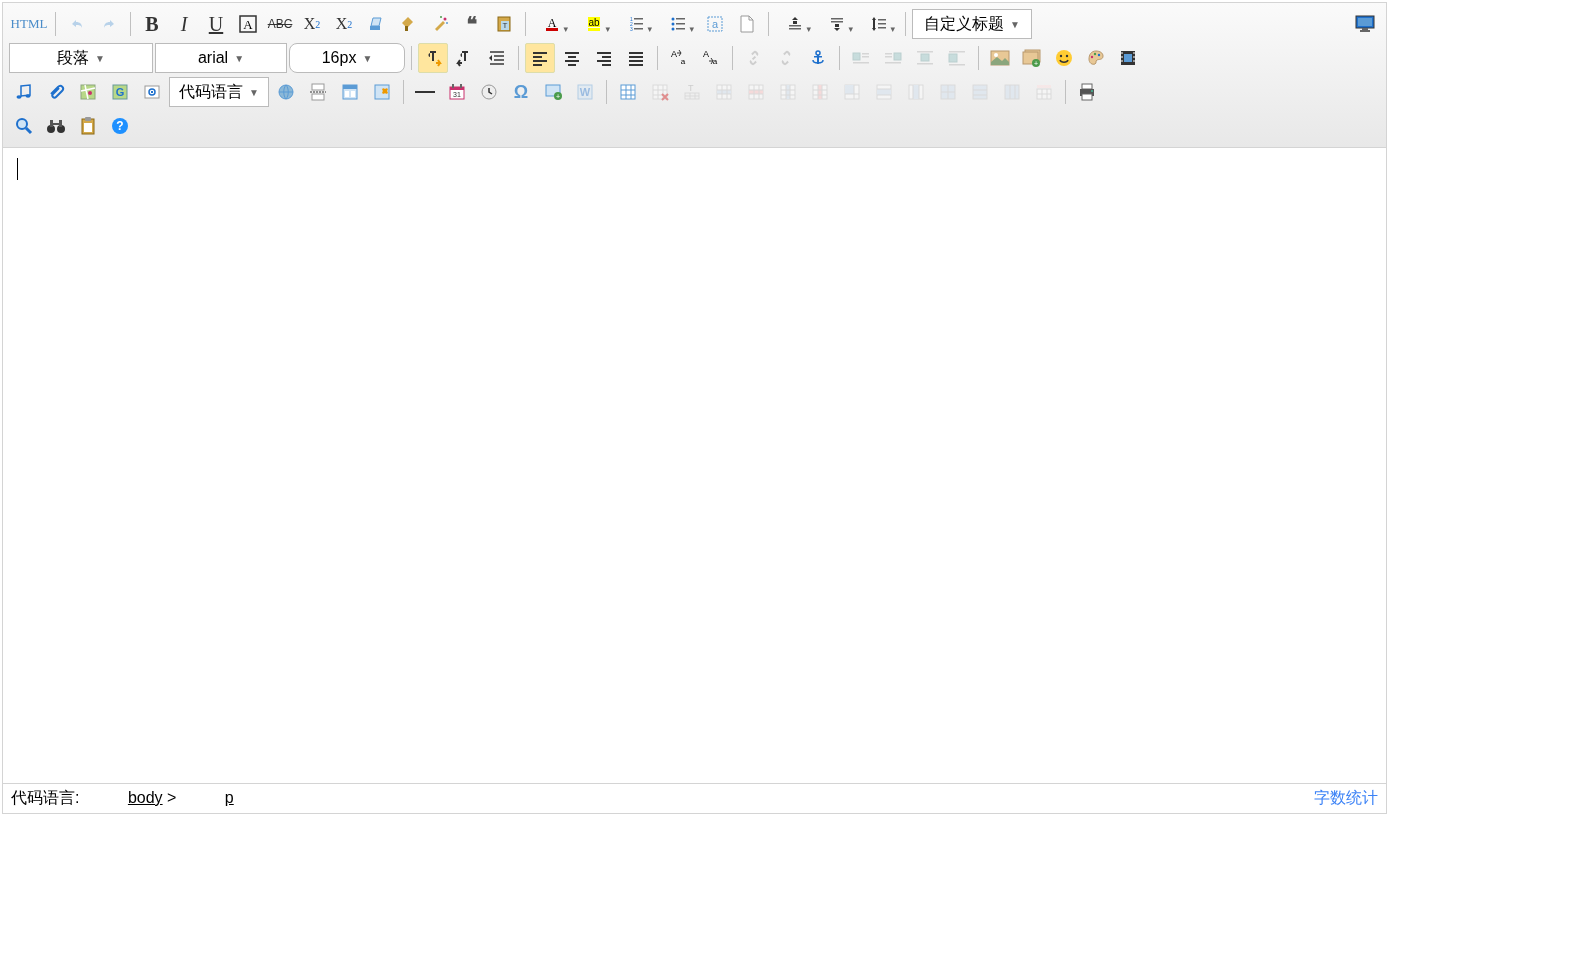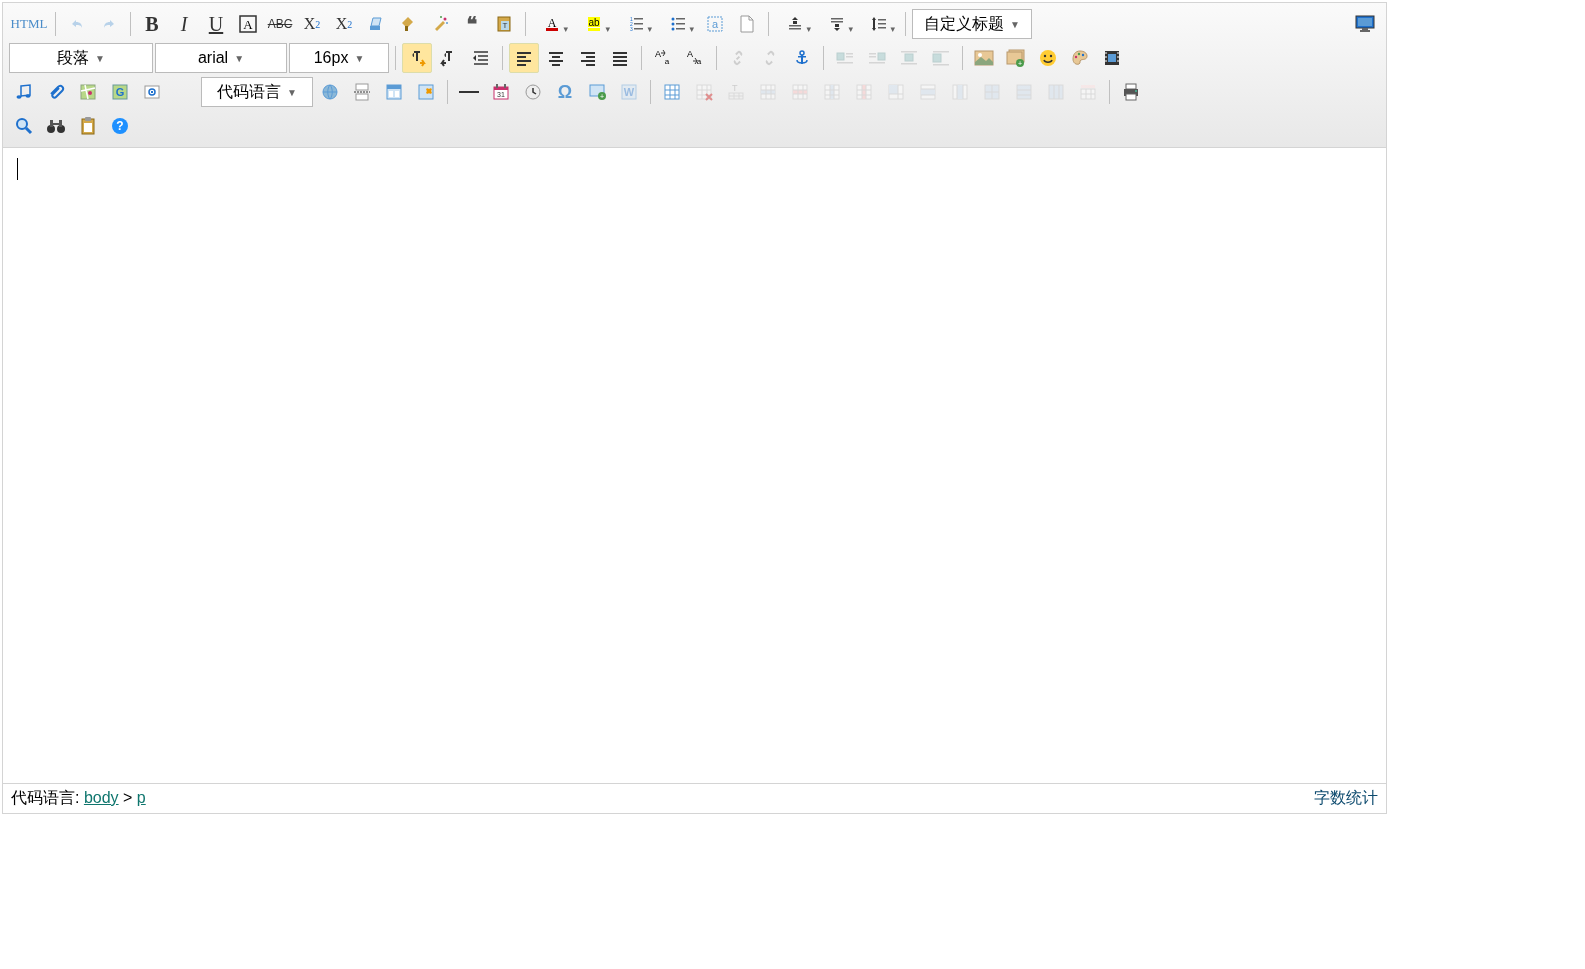--- a/index.html
+++ b/index.html
@@ -13,22 +13,22 @@
 .btn.disabled { opacity: 0.4; cursor: default; }
 .btn.wdrop { width: 40px; position: relative; }
 .btn.wdrop::after { content: "▾"; font-size: 9px; color: #666; position: absolute; right: 3px; bottom: 4px; }
 .select { height: 30px; border: 1px solid #bbb; background: #fff; font-size: 16px; padding: 0 6px; cursor: pointer; display: flex; align-items: center; justify-content: center; gap: 6px; }
 .select .arrow { font-size: 10px; color: #666; }
 .html-btn { font-family: "Comic Sans MS", cursive; font-size: 13px; font-weight: normal; color: #4a8cc9; width: 40px; }
 .content-area { height: 635px; padding: 10px 14px; background: #fff; position: relative; }
 .cursor { display: inline-block; width: 1px; height: 22px; background: #000; animation: blink 1s infinite; }
 @keyframes blink { 50% { opacity: 0; } }
 .statusbar { border-top: 1px solid #d4d4d4; padding: 4px 8px; display: flex; justify-content: space-between; font-size: 16px; }
-.path a { color: #0f766e; text-decoration: underline; }
-.wordcount { color: #0c4a6e; }
+.path a { color: #000000; text-decoration: underline; margin-left: 44px; }
+.wordcount { color: #3b82f6; }
 .ic { display: inline-flex; align-items: center; justify-content: center; }
 svg { display: block; }
 </style>
 </head>
 <body>
 
 <div class="editor-container">
 <div class="toolbar">
 
 <div class="toolbar-row">
@@ -218,21 +218,21 @@
 
 <div class="toolbar-row">
   <div class="select" style="width:144px;">
           <span>段落</span>
           <span class="arrow">▼</span>
         </div>
   <div class="select" style="width:132px;">
           <span>arial</span>
           <span class="arrow">▼</span>
         </div>
-  <div class="select" style="width:100px;">
+  <div class="select" style="width:116px;border-radius:8px;">
           <span>16px</span>
           <span class="arrow">▼</span>
         </div>
   <div class="sep"></div>
   <div class="btn active">
           <span class="ic">
             <svg width="18" height="18" viewBox="0 0 18 18">
               <path d="M6 2 L12 2 L12 4 L10 4 L10 12 L8 12 L8 4 L6 4 C4 4 4 8 6 8 L6 2" fill="#333"></path>
               <path d="M12 14 L16 14 L14 11 M14 17 L16 14" stroke="#e90" stroke-width="2" fill="none"></path>
             </svg>
@@ -473,21 +473,21 @@
         </div>
   <div class="btn">
           <span class="ic">
             <svg width="18" height="18" viewBox="0 0 18 18">
               <rect x="2" y="3" width="14" height="12" fill="#fff" stroke="#999"></rect>
               <circle cx="9" cy="9" r="3" fill="none" stroke="#1e70cd" stroke-width="1.5"></circle>
               <rect x="8" y="8" width="2" height="2" fill="#1e70cd"></rect>
             </svg>
           </span>
         </div>
-  <div class="select" style="width:112px;margin-left:32px;">
+  <div class="select" style="width:100px;">
           <span>代码语言</span>
           <span class="arrow">▼</span>
         </div>
   <div class="btn">
           <span class="ic">
             <svg width="18" height="18" viewBox="0 0 18 18">
               <circle cx="9" cy="9" r="7" fill="#8bb8d8" stroke="#5b9bd5"></circle>
               <path d="M2 9 L16 9 M9 2 C6 5 6 13 9 16 M9 2 C12 5 12 13 9 16" stroke="#5b9bd5" fill="none"></path>
             </svg>
           </span>

